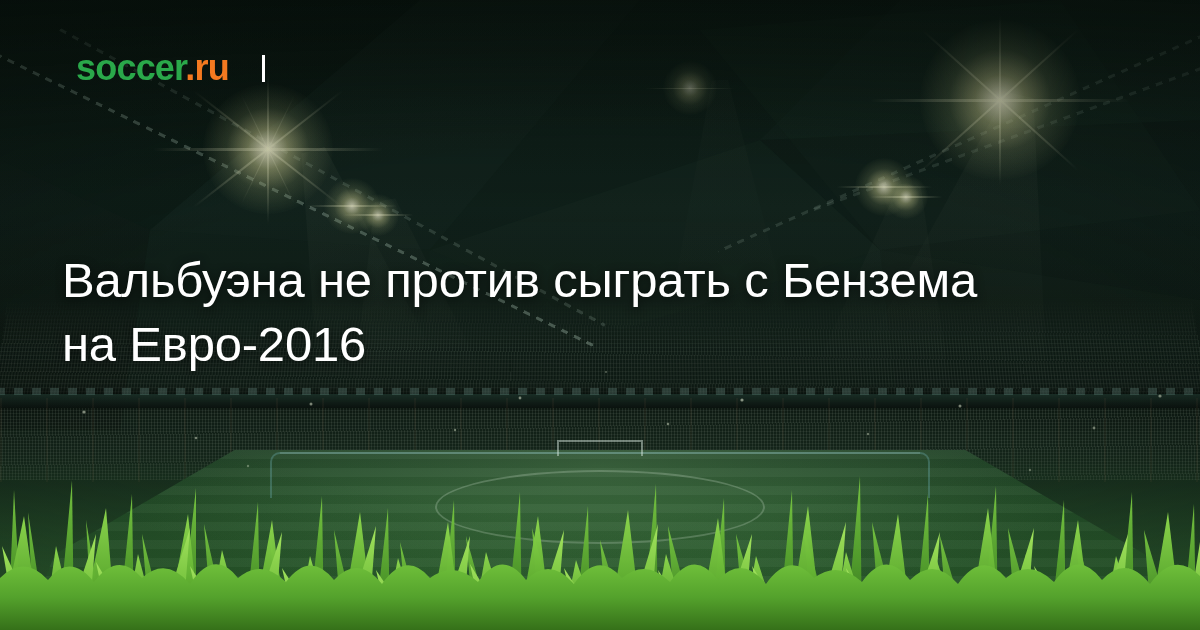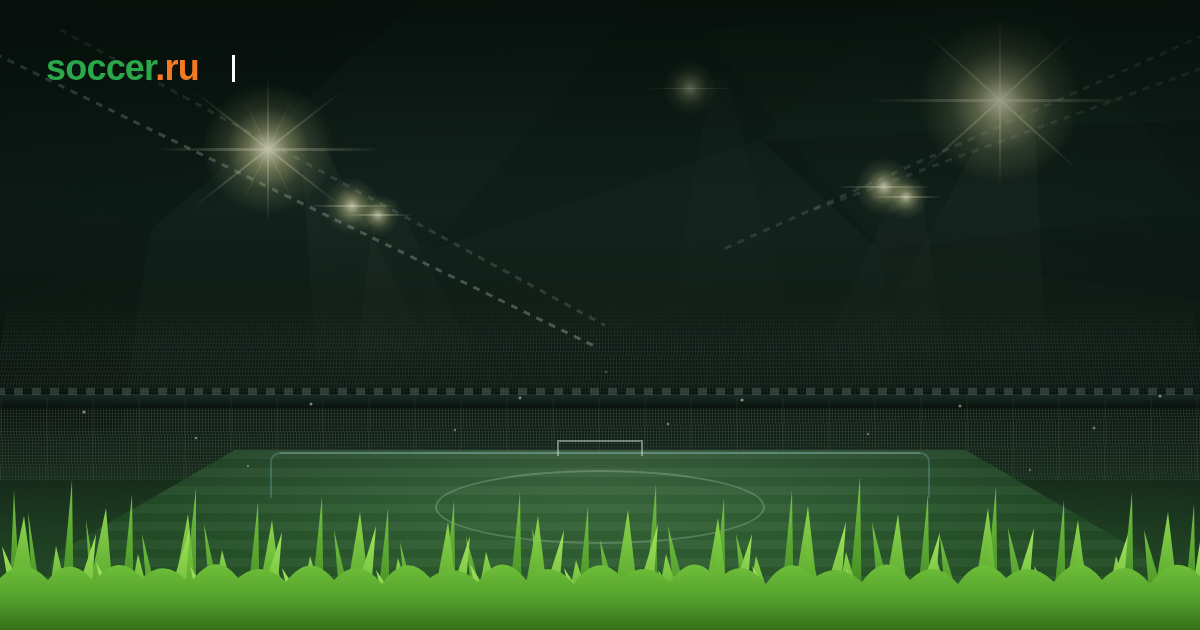--- a/index.html
+++ b/index.html
@@ -148,21 +148,21 @@
   }
 
   
   .grass {
     position:absolute; left:0; bottom:0; width:1200px; height:180px;
   }
   .grass svg { display:block; width:1200px; height:180px; }
 
   
   #header {
-    position:absolute; left:46px; top:50px;
+    position:absolute; left:76px; top:50px;
     display:flex; align-items:center; gap:14px;
     z-index:20;
   }
   .logo {
     font-size:36px; font-weight:bold; letter-spacing:-.8px; line-height:1;
     white-space:nowrap;
   }
   .logo .s-green { color:#2aa84a; }
   .logo .s-orange { color:#f47920; }
   .divider {
@@ -448,14 +448,15 @@
     </svg>
   </div>
 
   <div id="header">
     <div class="logo">
       <span class="s-green">soccer</span><span class="s-orange">.ru</span>
     </div>
     <span class="divider"></span>
   </div>
 
+  <h1 id="headline">Вальбуэна не против сыграть с Бензема на Евро-2016</h1>
 
 </div>
 
 </body></html>

